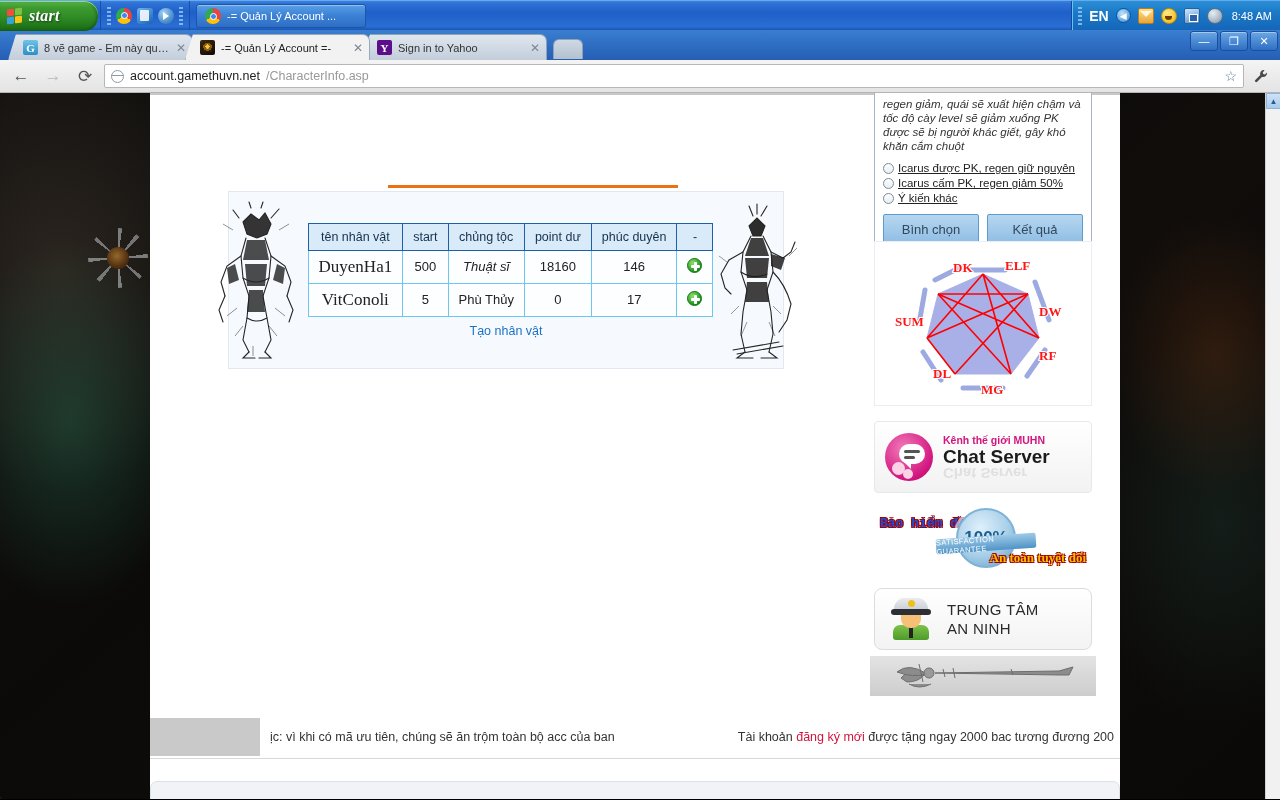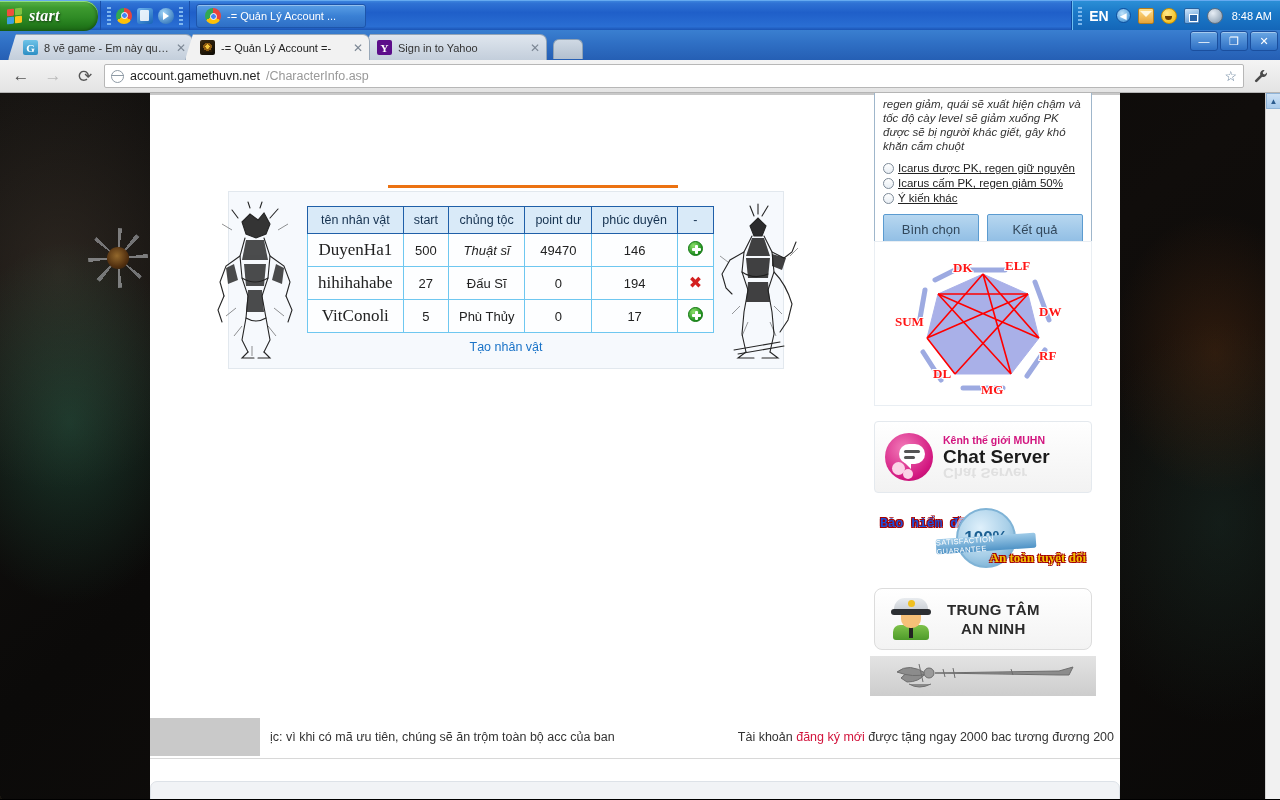--- a/index.html
+++ b/index.html
@@ -363,21 +363,21 @@
     background: linear-gradient(180deg,#e9ecef,#c9ced4); border-radius: 14px 14px 3px 3px; }
   .cop .brim { position:absolute; left:2px; top:11px; width:40px; height:6px;
     background: #2c2f33; border-radius: 4px; }
   .cop .badge { position:absolute; left:19px; top:2px; width:7px; height:7px; border-radius:50%;
     background:#f0c020; }
   .cop .face { position:absolute; left:12px; top:15px; width:20px; height:15px; border-radius:0 0 9px 9px;
     background: #f6c078; }
   .cop .body { position:absolute; left:4px; top:27px; width:36px; height:15px;
     background: linear-gradient(180deg,#7ec24a,#4e9b2a); border-radius: 7px 7px 3px 3px; }
   .cop .tie { position:absolute; left:20px; top:27px; width:4px; height:13px; background:#222; }
-  .sec-txt { font-size: 15px; font-weight: bold; color: #2b2b2b; line-height: 19px; letter-spacing:.3px;text-align:center; }
+  .sec-txt { font-size: 15px; font-weight: normal; color: #2b2b2b; line-height: 19px; letter-spacing:.3px; }
 
   .b-weapon {
     position: absolute; left: 0; top: 565px; width: 226px; height: 40px;
     background: linear-gradient(180deg,#e3e3e3,#cdcdcd);
     display:flex; align-items:center; justify-content:center; overflow:hidden;
   }
 
   
   .marquee-wrap {
     position: absolute; left: 0; top: 622px; width: 970px; height: 44px;
@@ -511,31 +511,23 @@
                   <th>point dư</th>
                   <th>phúc duyên</th>
                   <th>-</th>
                 </tr>
               </thead>
               <tbody>
                 <tr>
                   <td class="cname">DuyenHa1</td>
                   <td>500</td>
                   <td class="cls-red">Thuật sĩ</td>
-                  <td>49470</td>
+                  <td>18160</td>
                   <td>146</td>
                   <td><span class="act-add"></span></td>
-                </tr>
-                <tr>
-                  <td class="cname">hihihahabe</td>
-                  <td>27</td>
-                  <td class="cls-green">Đấu Sĩ</td>
-                  <td>0</td>
-                  <td>194</td>
-                  <td><span class="act-del">✖</span></td>
                 </tr>
                 <tr>
                   <td class="cname">VitConoli</td>
                   <td>5</td>
                   <td class="cls-blue">Phù Thủy</td>
                   <td>0</td>
                   <td>17</td>
                   <td><span class="act-add"></span></td>
                 </tr>
               </tbody>

